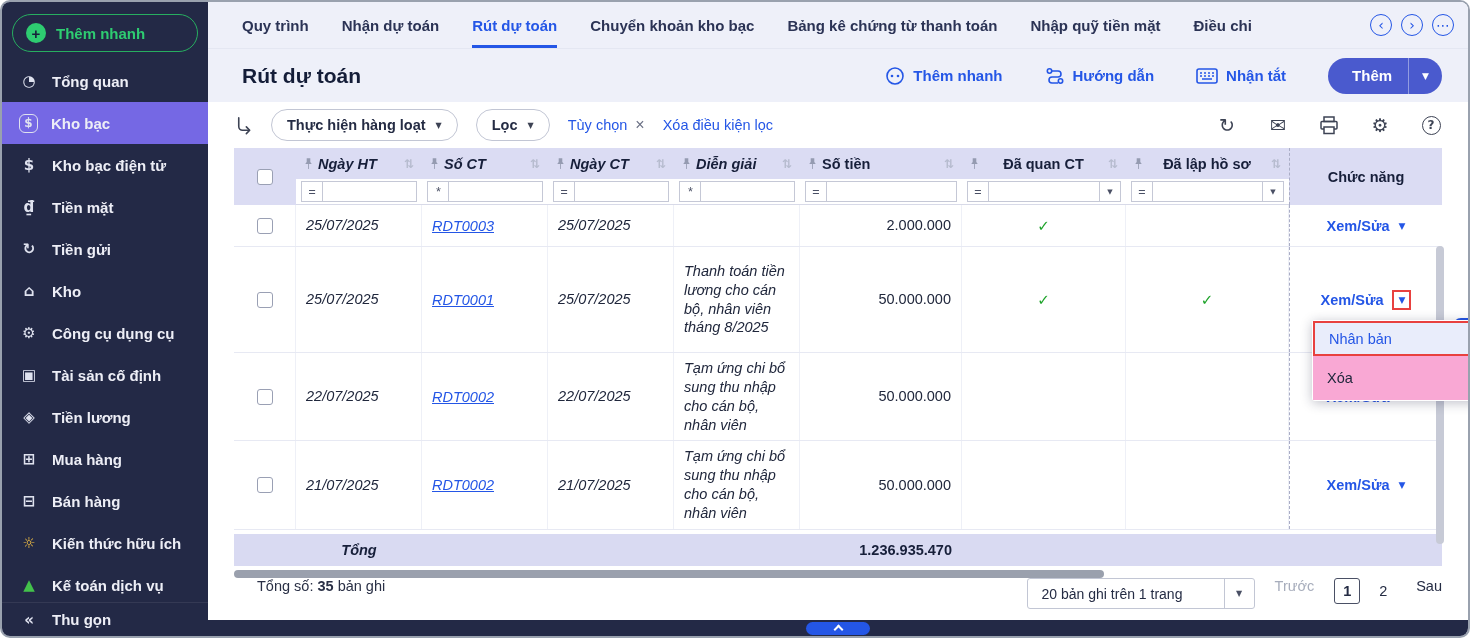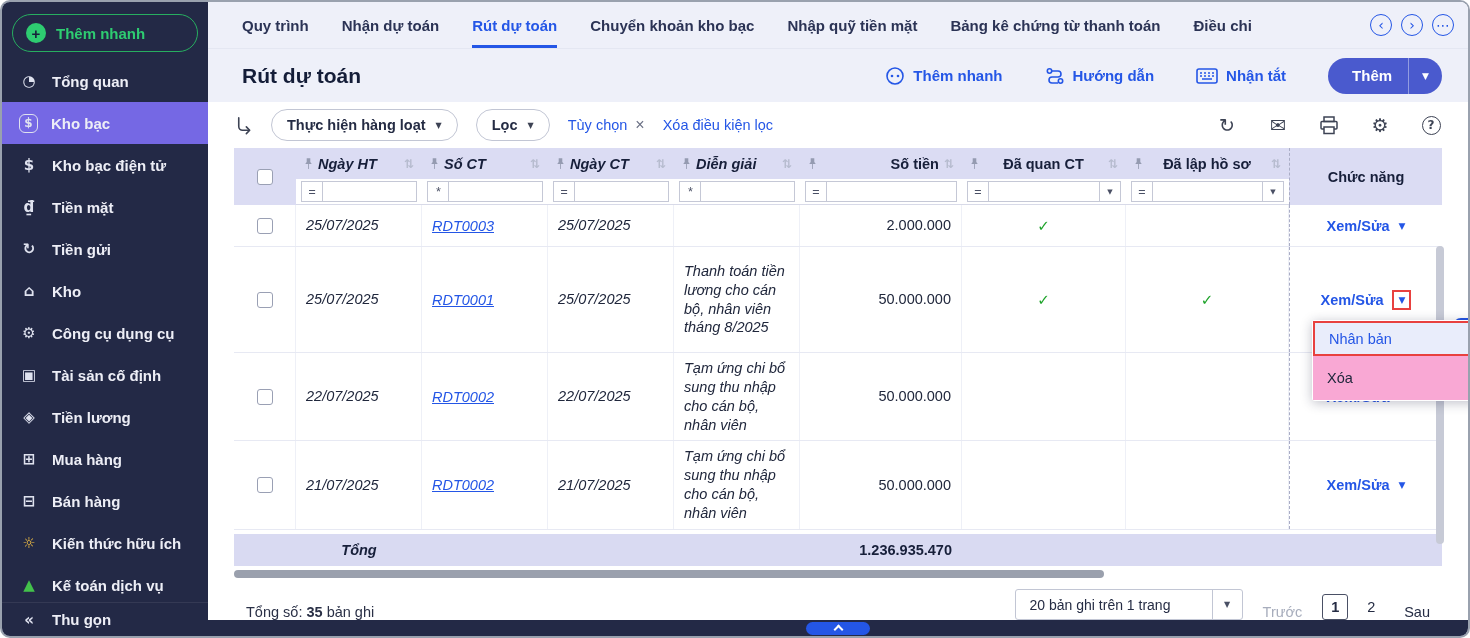--- a/index.html
+++ b/index.html
@@ -57,21 +57,21 @@
   .w-6{width:163px;flex:none;justify-content:space-between;}
   .w-fn{flex:1;min-width:0;}
   .thead{display:flex;}
   .th-merged{background:#dbdcf3;display:flex;align-items:center;justify-content:center;font-size:14.5px;font-weight:bold;color:#171f3a;}
   .fn-head{border-left:1px dashed #aaadc6;}
   .th-mid{display:flex;flex-direction:column;flex:none;}
   .th-row{display:flex;background:#dbdcf3;height:31px;}
   .tf-row{display:flex;background:#fff;height:26px;border-bottom:1px solid #d8dae8;}
   .th{display:flex;align-items:center;gap:5px;padding:0 8px;font-size:14.5px;font-weight:bold;color:#171f3a;cursor:pointer;}
   .th-label{flex:1;white-space:nowrap;overflow:hidden;}
-  .th.al-right .th-label{text-align:right;}
+  .th.al-right .th-label{text-align:left;}
   .th.al-center .th-label{text-align:center;}
   .sort-icon{color:#b7bccf;font-size:12px;flex:none;font-family:"DejaVu Sans",sans-serif;}
   .pin-icon{display:flex;align-items:center;flex:none;}
   .fcell{display:flex;align-items:center;padding:2px 5px;}
   .op-box{width:22px;height:21px;flex:none;border:1px solid #c5c8d6;background:#fff;display:flex;align-items:center;justify-content:center;font-size:12.5px;color:#4a5065;cursor:pointer;}
   .f-input{flex:1;height:21px;border:1px solid #c5c8d6;border-left:none;background:#fff;cursor:text;}
   .f-caret{width:21px;height:21px;flex:none;border:1px solid #c5c8d6;border-left:none;display:flex;align-items:center;justify-content:center;font-size:7px;color:#4a5065;background:#fff;cursor:pointer;font-family:"DejaVu Sans",sans-serif;}
   .tbody{display:flex;flex-direction:column;}
   .trow{display:flex;background:#fff;border-bottom:1px solid #e7e9f3;}
   .td{display:flex;align-items:center;padding:6px 10px;font-size:14.5px;color:#20273c;border-right:1px solid #eef0f7;}
@@ -90,21 +90,21 @@
   .tcell{height:100%;display:flex;align-items:center;padding:0 10px;}
   .tcell.al-center{justify-content:center;}
   .tcell.al-right{justify-content:flex-end;}
   .total-label,.total-amount{font-weight:bold;font-size:14.5px;color:#171f3a;white-space:nowrap;}
 
   .hscroll{margin:4px 26px 0;height:8px;flex:none;position:relative;}
   .hthumb{position:absolute;left:0;top:0;height:8px;width:72%;background:#9aa0ad;border-radius:4px;cursor:pointer;}
   .flex-spacer{flex:1;}
 
   
-  .footer{height:42px;flex:none;display:flex;align-items:flex-end;padding:0 38px;background:#fff;gap:20px;}
+  .footer{height:42px;flex:none;display:flex;align-items:flex-start;padding:0 26px;background:#fff;gap:20px;margin-left:23px;}
   .footer-left{font-size:14.5px;color:#2a3046;margin-right:auto;white-space:nowrap;}
   .footer-left b{font-weight:bold;}
   .page-size{height:31px;border:1px solid #c2c6d4;border-radius:3px;background:#fff;display:flex;align-items:center;cursor:pointer;flex:none;}
   .ps-label{padding:0 14px;font-size:14px;color:#252c44;min-width:196px;white-space:nowrap;}
   .ps-caret{width:30px;height:100%;border-left:1px solid #c2c6d4;display:flex;align-items:center;justify-content:center;font-size:8px;color:#4a5065;font-family:"DejaVu Sans",sans-serif;}
   .pg-prev{color:#a7adbc;font-size:14.5px;cursor:default;white-space:nowrap;}
   .pager{display:flex;align-items:center;gap:10px;}
   .pg-num{min-width:26px;height:26px;display:flex;align-items:center;justify-content:center;font-size:14.5px;color:#252c44;cursor:pointer;}
   .pg-num.active{border:1.5px solid #4a5065;border-radius:3px;font-weight:bold;}
   .pg-next{color:#252c44;font-size:14.5px;cursor:pointer;white-space:nowrap;}
@@ -192,22 +192,22 @@
   </aside>
 
   <div class="main">
 
     <div class="tabs-bar">
       <div class="tab-list">
           <div class="tab">Quy trình</div>
           <div class="tab">Nhận dự toán</div>
           <div class="tab active">Rút dự toán</div>
           <div class="tab">Chuyển khoản kho bạc</div>
+          <div class="tab">Bảng kê chứng từ thanh toán</div>
           <div class="tab">Nhập quỹ tiền mặt</div>
-          <div class="tab">Bảng kê chứng từ thanh toán</div>
           <div class="tab">Điều chi</div>
         </div>
       <div class="tab-nav">
         <button class="tab-circle">‹</button>
         <button class="tab-circle">›</button>
         <button class="tab-circle">⋯</button>
       </div>
     </div>
 
     <div class="page-header">

